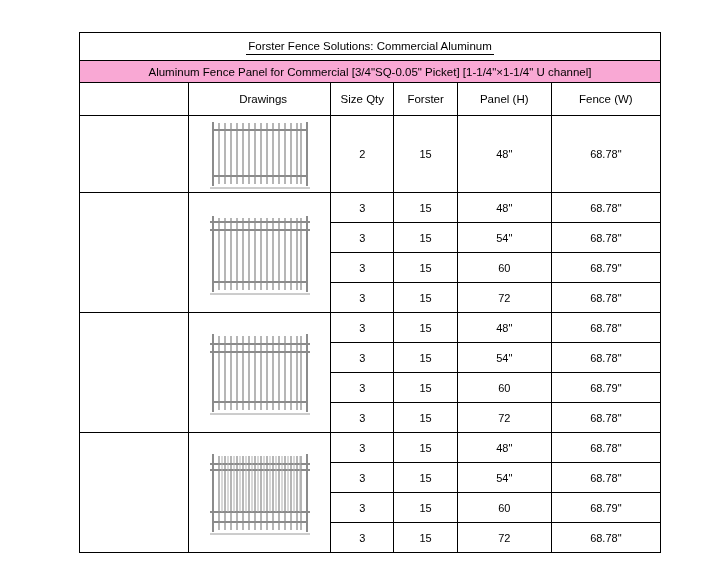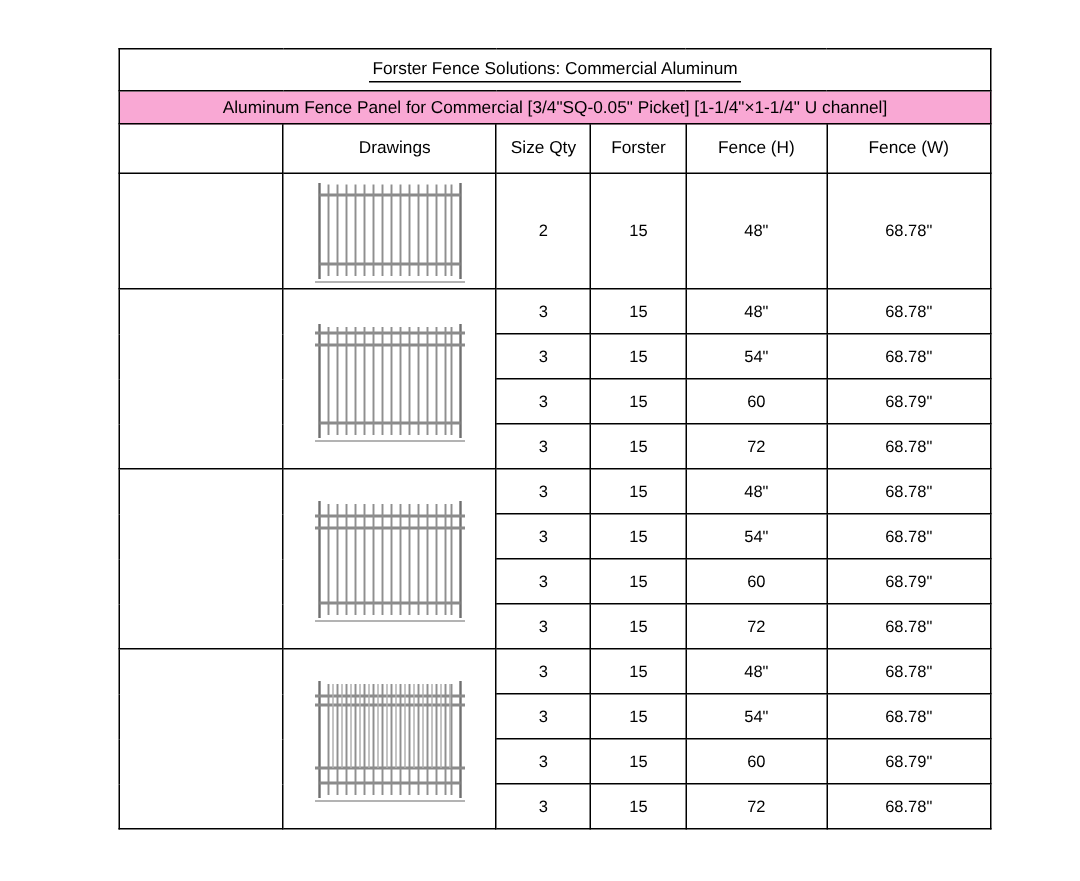--- a/index.html
+++ b/index.html
@@ -104,21 +104,21 @@
         </td>
       </tr>
       <tr class="subtitle-row">
         <td colspan="6">Aluminum Fence Panel for Commercial [3/4"SQ-0.05" Picket] [1-1/4"×1-1/4" U channel]</td>
       </tr>
       <tr class="head-row">
         <td></td>
         <td class="head-drawings">Drawings</td>
         <td>Size Qty</td>
         <td>Forster</td>
-        <td>Fence (H)</td>
+        <td>Panel (H)</td>
         <td>Fence (W)</td>
       </tr>
 
       <tr>
         <td class="blank-cell" rowspan="1" style="height:76px;"></td>
         <td class="drawing-cell" rowspan="1">
           <div class="drawing-wrap">
             <svg width="104" height="72" viewBox="0 0 104 72">
               <g stroke="#6f6f6f" stroke-width="1.6" fill="none">
                 <line x1="5" y1="4" x2="5" y2="68"></line>

